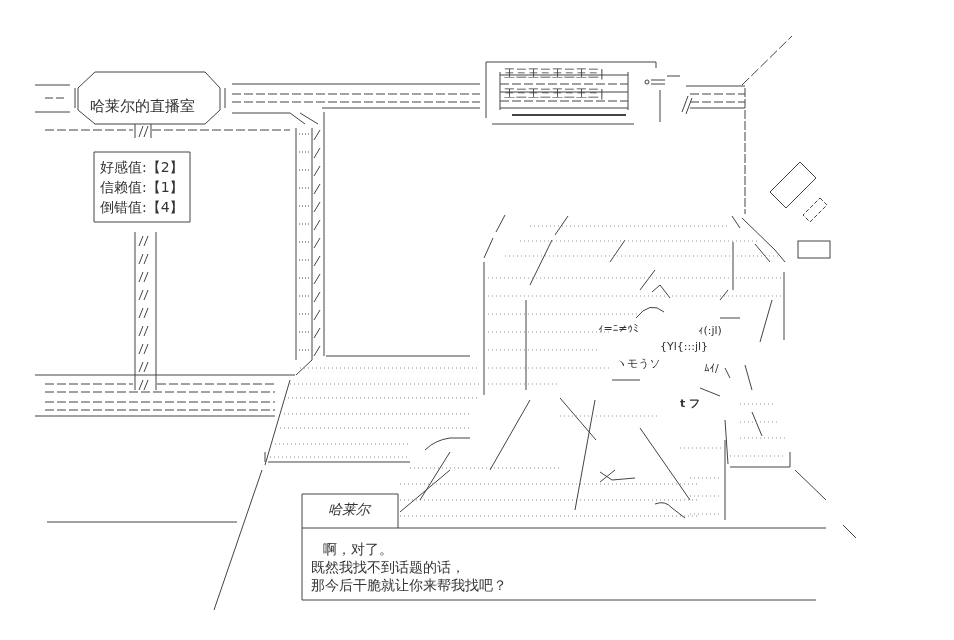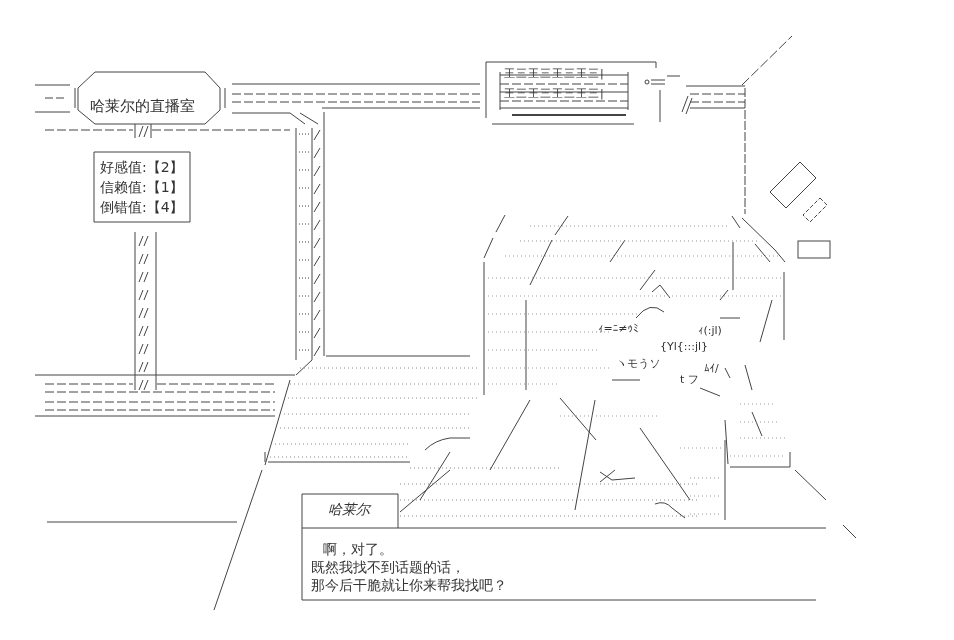--- a/index.html
+++ b/index.html
@@ -221,19 +221,19 @@
   <div class="t stats" style="top:198px;">倒错值:【4】</div>
 
   <div class="t" style="left:504px;top:66px;font-size:11px;letter-spacing:1px;">王三王三王三王三|</div>
   <div class="t" style="left:504px;top:86px;font-size:11px;letter-spacing:1px;">王三王三王三王三|</div>
 
   <div class="t eyes" style="left:598px;top:322px;">ｨ=ﾆ≠ｩﾐ</div>
   <div class="t eyes" style="left:624px;top:340px;margin-left:36px;">{Yl{:::jl}</div>
   <div class="t eyes" style="left:616px;top:356px;">ヽモうソ</div>
   <div class="t eyes" style="left:698px;top:324px;">ｨ(:jl)</div>
   <div class="t eyes" style="left:704px;top:362px;">ﾑｲ/</div>
-  <div class="t eyes" style="left:680px;top:372px;">t フ</div>
+  <div class="t eyes" style="left:680px;top:396px;font-weight:bold;">t フ</div>
 
   <div class="t speaker">哈莱尔</div>
   <div class="t dialog" style="top:540px;padding-left:12px;">啊，对了。</div>
   <div class="t dialog" style="top:558px;">既然我找不到话题的话，</div>
   <div class="t dialog" style="top:576px;">那今后干脆就让你来帮我找吧？</div>
 </div>
 
 </body></html>

